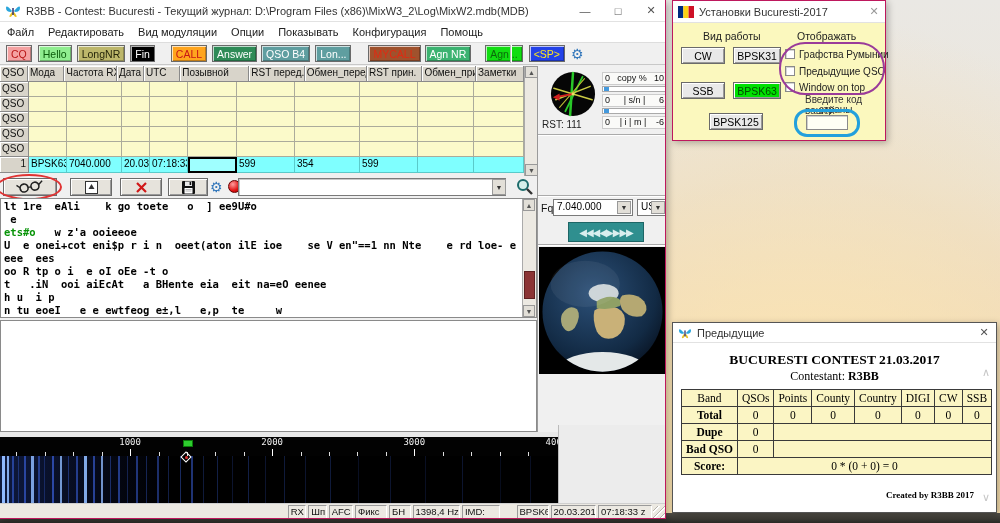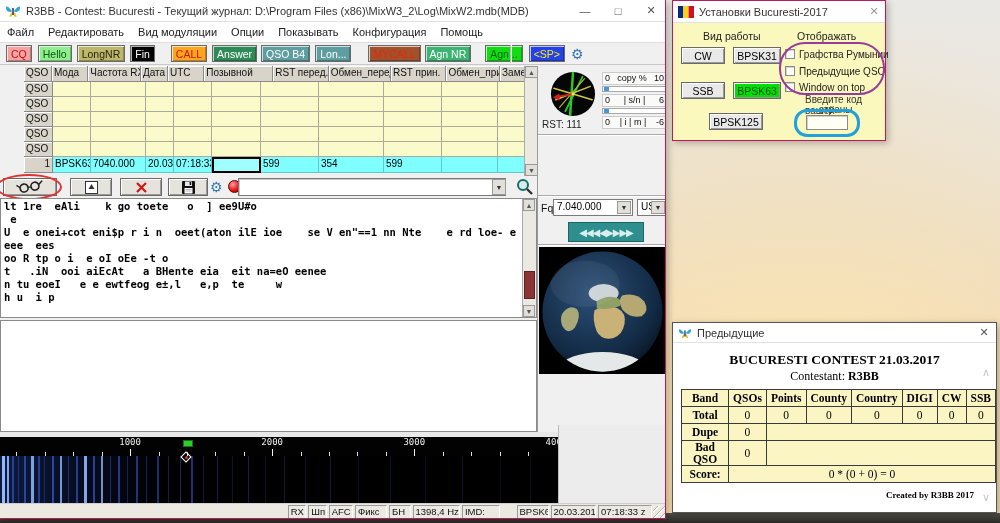--- a/index.html
+++ b/index.html
@@ -22,21 +22,21 @@
   #main-window { left:0; top:0; width:666px; height:519px; border-left:none; border-top:none; z-index:2; overflow:hidden; }
   #menubar { display:flex; align-items:center; height:21px; background:#FFFFFF; border-bottom:1px solid #DDD; padding-left:7px; gap:14px; }
   .menu-item { font-size:11px; color:#222; white-space:pre; }
   #macrobar { position:relative; height:22px; background:#F0F0F0; border-bottom:1px solid #C8C8C8; display:flex; align-items:center; padding-left:3px; }
   .macro-btn { height:17px; padding:1px 4px; font-size:10.5px; line-height:14px; white-space:nowrap;
     border:1px solid #6a6a6a; box-shadow:inset 1px 1px 0 rgba(255,255,255,0.7), inset -1px -1px 0 rgba(0,0,0,0.25); }
   .macro-gear { font-size:14px; color:#3377BB; margin-left:6px; }
   .macro-divider { position:absolute; left:510px; top:2px; height:18px; width:2px; border-left:1px solid #bbb; border-right:1px solid #fff; }
 
   
-  #logtable { position:absolute; left:0; top:66px; width:524px;margin-left:24px; }
+  #logtable { position:absolute; left:0; top:66px; width:524px; }
   .lt-row { display:flex; height:15px; }
   .lt-row.lt-header { height:16px; }
   .lt-row.lt-current { height:16px; }
   .lt-cell { display:block; height:100%; font-size:10px; line-height:14px; padding:0 2px; overflow:hidden; white-space:nowrap; }
   .lt-hcell, .lt-label { background:#D8D4CA; color:#111; border-right:1px solid #8a8a8a; border-bottom:1px solid #8a8a8a; box-shadow:inset 1px 1px 0 #fff; }
   .lt-data { background:#FBFACA; border-right:1px solid #ABAB9B; border-bottom:1px solid #ABAB9B; }
   .lt-cyan { background:#7FFFFF; border-right:1px solid #5ACACA; border-bottom:1px solid #5ACACA; }
   .lt-num { text-align:right; }
   .lt-focus { border:2px solid #000 !important; background:#9FFFFF; }
   #logtable-scroll { position:absolute; left:524px; top:66px; width:13px; height:110px; background:#ECE9E2; border-left:1px solid #aaa; }
@@ -111,21 +111,21 @@
   #annot-country { position:absolute; left:121px; top:86px; width:66px; height:28px; border:3px solid #22A0DC; border-radius:13px; pointer-events:none; }
 
   
   #stats-window { left:672px; top:322px; width:325px; height:191px; background:#fff; border:1px solid #555; z-index:3; }
   #stats-window .titlebar { height:20px; }
   #stats-body { position:absolute; left:0; top:21px; right:0; bottom:0; background:#fff; font-family:"Liberation Serif",serif; }
   #stats-heading { text-align:center; font-weight:bold; font-size:13.5px; margin-top:8px; color:#000; }
   #stats-sub { text-align:center; font-size:12px; margin-top:1px; color:#000; }
   #stats-table { border-collapse:collapse; margin:5px 0 0 8px; font-family:"Liberation Serif",serif; }
   #stats-table th, #stats-table td { border:1px solid #3a3a3a; background:#FBF5C4; font-size:11.5px; padding:0 4px; height:17px; text-align:center; color:#000; }
-  #stats-table th { font-weight:bold; }
+  #stats-table th { font-weight:normal; }
   #stats-table td.row-label { font-weight:bold; }
   #stats-credit { position:absolute; right:22px; bottom:12px; font-size:9px; font-weight:bold; color:#000; }
   .stats-chev { position:absolute; right:6px; font-size:11px; color:#C6C6C6; font-family:"DejaVu Sans",sans-serif; }
 
   svg { display:block; }
 </style>
 </head>
 <body>
 
 <div class="screen">
@@ -312,26 +312,27 @@
           <circle cx="7" cy="7" r="5" fill="#D5EFEA" stroke="#1C6B6B" stroke-width="2"></circle>
           <path d="M11,11 L16,16" stroke="#333" stroke-width="2.4"></path>
         </svg>
       </span>
     </div>
 
     <div id="rxpane">
       <div id="rxtext">
           <div class="rx-line"><span>lt 1re  eAli    k go toete   o  ] ee9U#o</span></div>
           <div class="rx-line"><span> e</span></div>
+          <div class="rx-line"><span class="rx-green">ets#o</span><span>   w z'a ooieeoe</span></div>
           <div class="rx-line"><span>U  e onei+cot eni$p r i n  oeet(aton ilE ioe    se V en"==1 nn Nte    e rd loe- e</span></div>
           <div class="rx-line"><span>eee  ees</span></div>
           <div class="rx-line"><span>oo R tp o i  e oI oEe -t o</span></div>
           <div class="rx-line"><span>t   .iN  ooi aiEcAt   a BHente eia  eit na=eO eenee</span></div>
+          <div class="rx-line"><span>h u  i p</span></div>
           <div class="rx-line"><span>n tu eoeI   e e ewtfeog e±,l   e,p  te     w</span></div>
-          <div class="rx-line"><span>h u  i p</span></div>
         </div>
       <div id="rx-scroll">
         <span class="scr-arrow" style="top:0;width:12px">▲</span>
         <div id="rx-thumb"></div>
         <span class="scr-arrow" style="bottom:0;width:12px">▼</span>
       </div>
     </div>
 
     <div id="txpane"></div>
 

